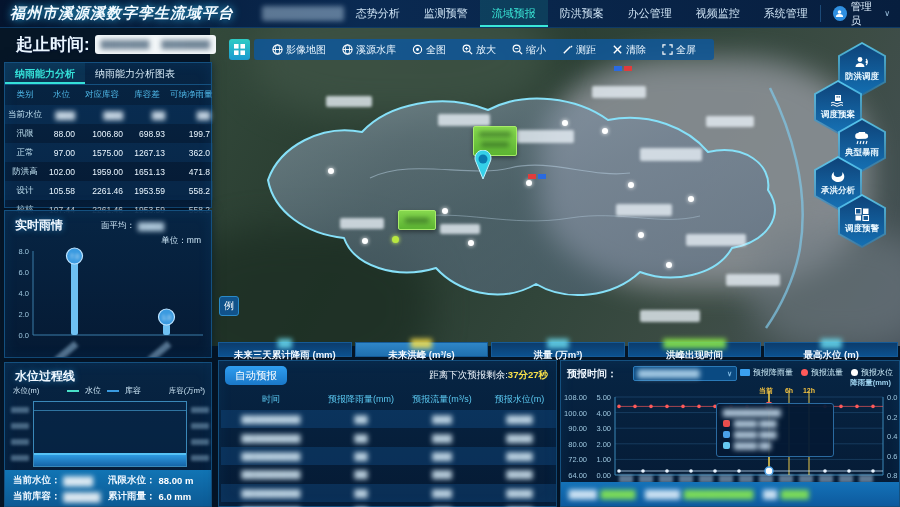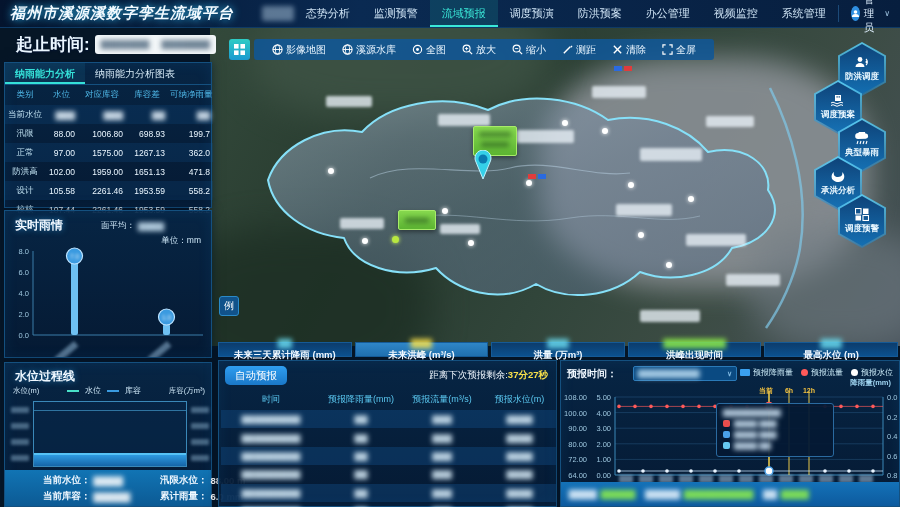--- a/index.html
+++ b/index.html
@@ -49,21 +49,21 @@
   .legend-sm { font-size:8.5px; color:#cfe8f8; }
   .axis-txt { font-size:7.5px; fill:#9fc8e0; }
   .balloon-txt { font-size:6.5px; fill:#ffffff; }
 
   
   .sc-legend { display:flex; align-items:center; gap:6px; font-size:8px; color:#cfe8f8; }
   .leg-line { width:12px; height:2px; display:inline-block; }
   .sc-footer { position:absolute; left:0; bottom:0; width:100%; height:36px;
     background:linear-gradient(180deg,#1174b4,#0c5a94); display:grid;
     grid-template-columns:1fr 1fr; align-items:center; padding:2px 8px; }
-  .sc-stat { display:flex; align-items:center; gap:3px; font-size:9.5px; font-weight:bold; color:#f0f8ff; white-space:nowrap;margin-left:30px; }
+  .sc-stat { display:flex; align-items:center; gap:3px; font-size:9.5px; font-weight:bold; color:#f0f8ff; white-space:nowrap; }
   .sc-stat .val { font-weight:bold; color:#ffffff; }
 
   
   .map { position:absolute; left:210px; top:28px; width:690px; height:318px; overflow:hidden;
     background:linear-gradient(120deg,#33493b 0%,#273a2e 30%,#31453a 55%,#3c4c44 75%,#47525a 100%); z-index:5; }
   .map-blob { position:absolute; border-radius:40%; }
   .map-label-blur { position:absolute; background:rgba(235,242,248,.78); border-radius:2px; filter:blur(1.8px); }
   .station-dot { position:absolute; width:6px; height:6px; border-radius:50%; background:#ffffff; box-shadow:0 0 4px #fff; }
   .green-tag { position:absolute; background:linear-gradient(180deg,#86d84e,#5cb432); border:1px solid #a8ec6a; border-radius:2px; box-shadow:0 2px 4px rgba(0,0,0,.4); }
 
@@ -128,21 +128,20 @@
 </head>
 <body>
 
 <div class="header">
   <div class="app-title">福州市溪源溪数字孪生流域平台</div>
   <div class="hdr-blur blur2"></div>
   <nav class="nav">
     <div class="nav-item">态势分析</div>
     <div class="nav-item">监测预警</div>
     <div class="nav-item active">流域预报</div>
-    <div class="nav-item">调度预演</div>
     <div class="nav-item">防洪预案</div>
     <div class="nav-item">办公管理</div>
     <div class="nav-item">视频监控</div>
     <div class="nav-item">系统管理</div>
   </nav>
   <div class="user">
     <span class="avatar">
       <svg width="9" height="9" viewBox="0 0 10 10">
           <circle cx="5" cy="3.4" r="2" fill="#fff"></circle>
           <path d="M1 9 a4 3.4 0 0 1 8 0z" fill="#fff"></path>

